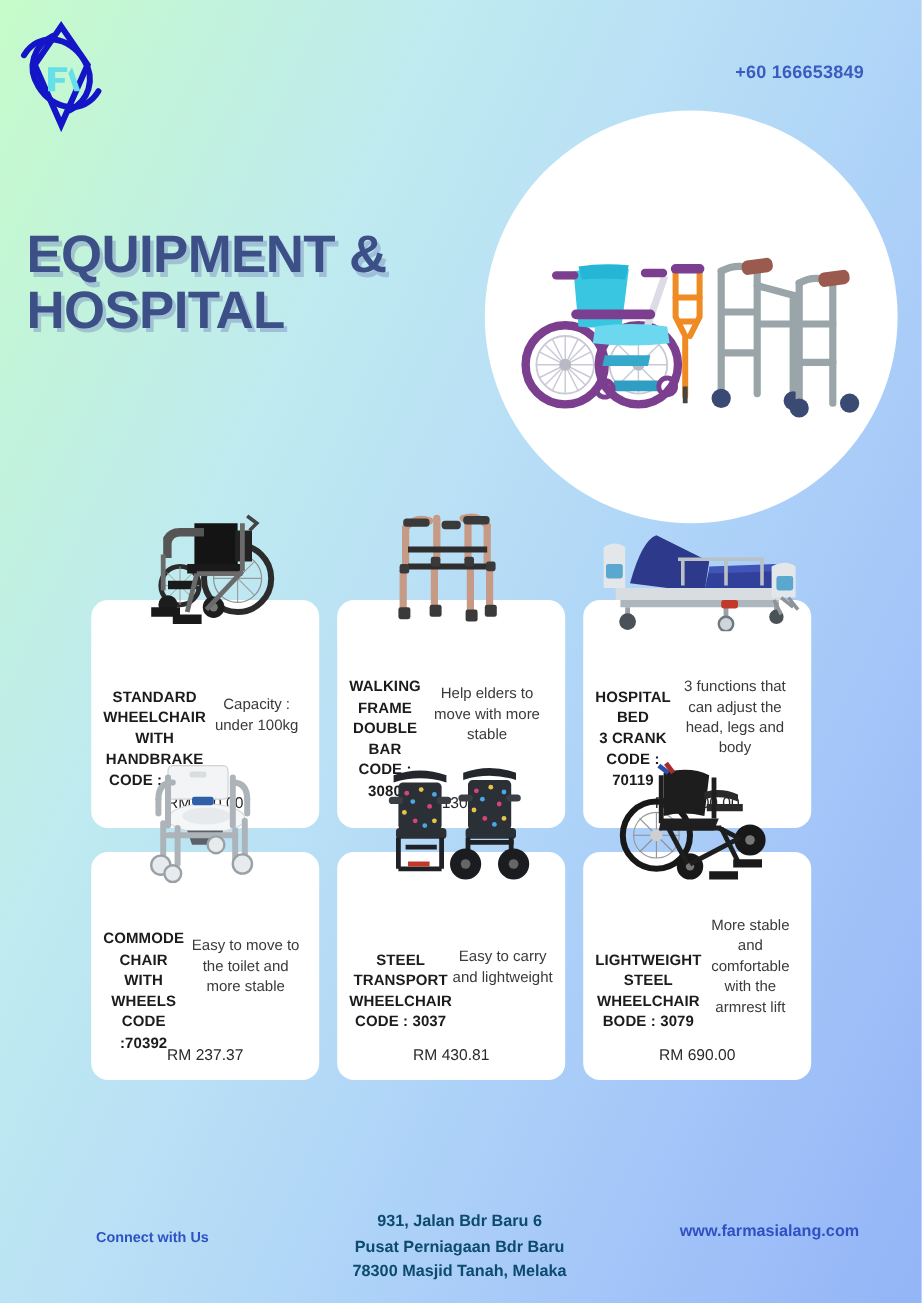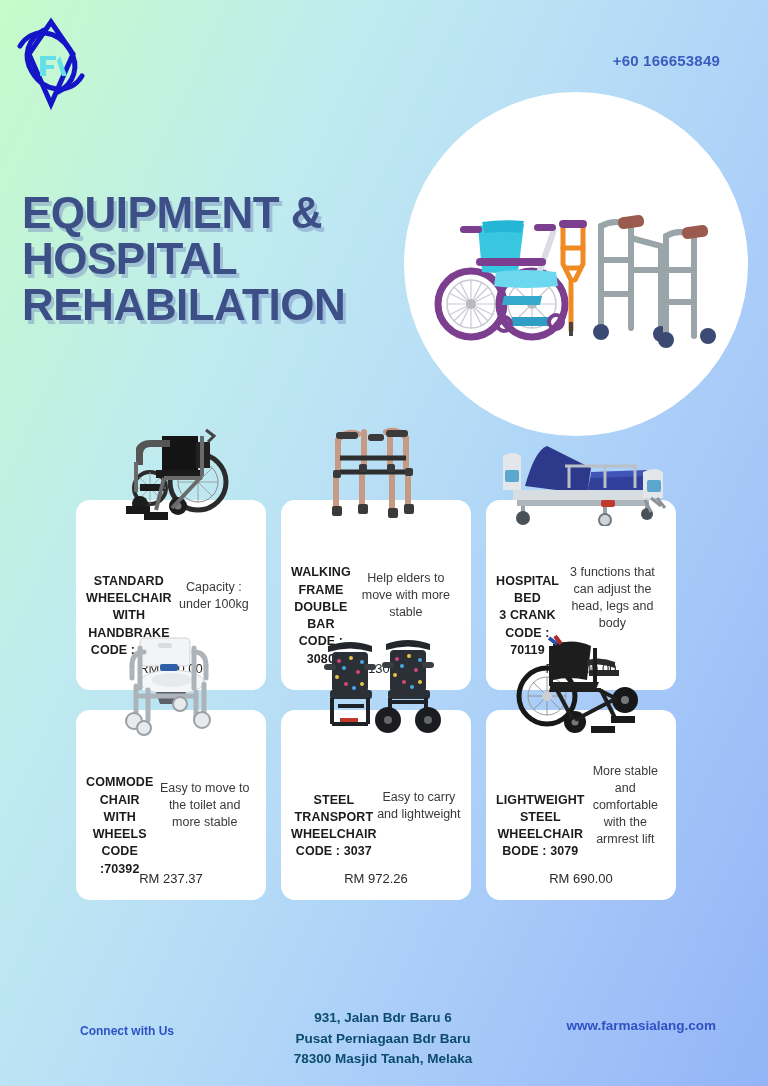--- a/index.html
+++ b/index.html
@@ -166,21 +166,20 @@
     </g>
     <rect x="256" y="62" width="26" height="12" rx="5" fill="#9a5a4e" transform="rotate(-8 269 68)"></rect>
     <circle cx="240" cy="176" r="8" fill="#3a4a72"></circle>
     <circle cx="282" cy="172" r="8" fill="#3a4a72"></circle>
   </svg>
 </div>
 
 <div class="headline">
   <div>EQUIPMENT &amp;</div>
   <div>HOSPITAL</div>
-  <div>REHABILATION</div>
 </div>
 
 <div class="grid">
 
   <div class="card">
     <div class="shot">
       <svg width="130" height="108" viewBox="0 0 130 108">
         <circle cx="92" cy="64" r="28" fill="none" stroke="#2b2b2b" stroke-width="5"></circle>
         <circle cx="92" cy="64" r="20" fill="none" stroke="#8d8d8d" stroke-width="1"></circle>
         <g stroke="#9a9a9a" stroke-width=".9">
@@ -392,21 +391,21 @@
           </g>
           <circle cx="16" cy="88" r="13" fill="#1a1c20"></circle>
             <circle cx="16" cy="88" r="4" fill="#666"></circle>
           <circle cx="56" cy="88" r="13" fill="#1a1c20"></circle>
             <circle cx="56" cy="88" r="4" fill="#666"></circle>
         </g>
       </svg>
     </div>
     <div class="title">STEEL TRANSPORT<br>WHEELCHAIR<br>CODE : 3037</div>
     <div class="desc">Easy to carry and lightweight</div>
-    <div class="price">RM 972.26</div>
+    <div class="price">RM 430.81</div>
   </div>
 
   <div class="card">
     <div class="shot">
       <svg width="136" height="108" viewBox="0 0 136 108">
         <circle cx="34" cy="68" r="28" fill="none" stroke="#181818" stroke-width="5"></circle>
         <circle cx="34" cy="68" r="19" fill="none" stroke="#9a9a9a" stroke-width="1"></circle>
         <g stroke="#8e8e8e" stroke-width=".9">
           <line x1="34" y1="49" x2="34" y2="87"></line>
             <line x1="15" y1="68" x2="53" y2="68"></line>

